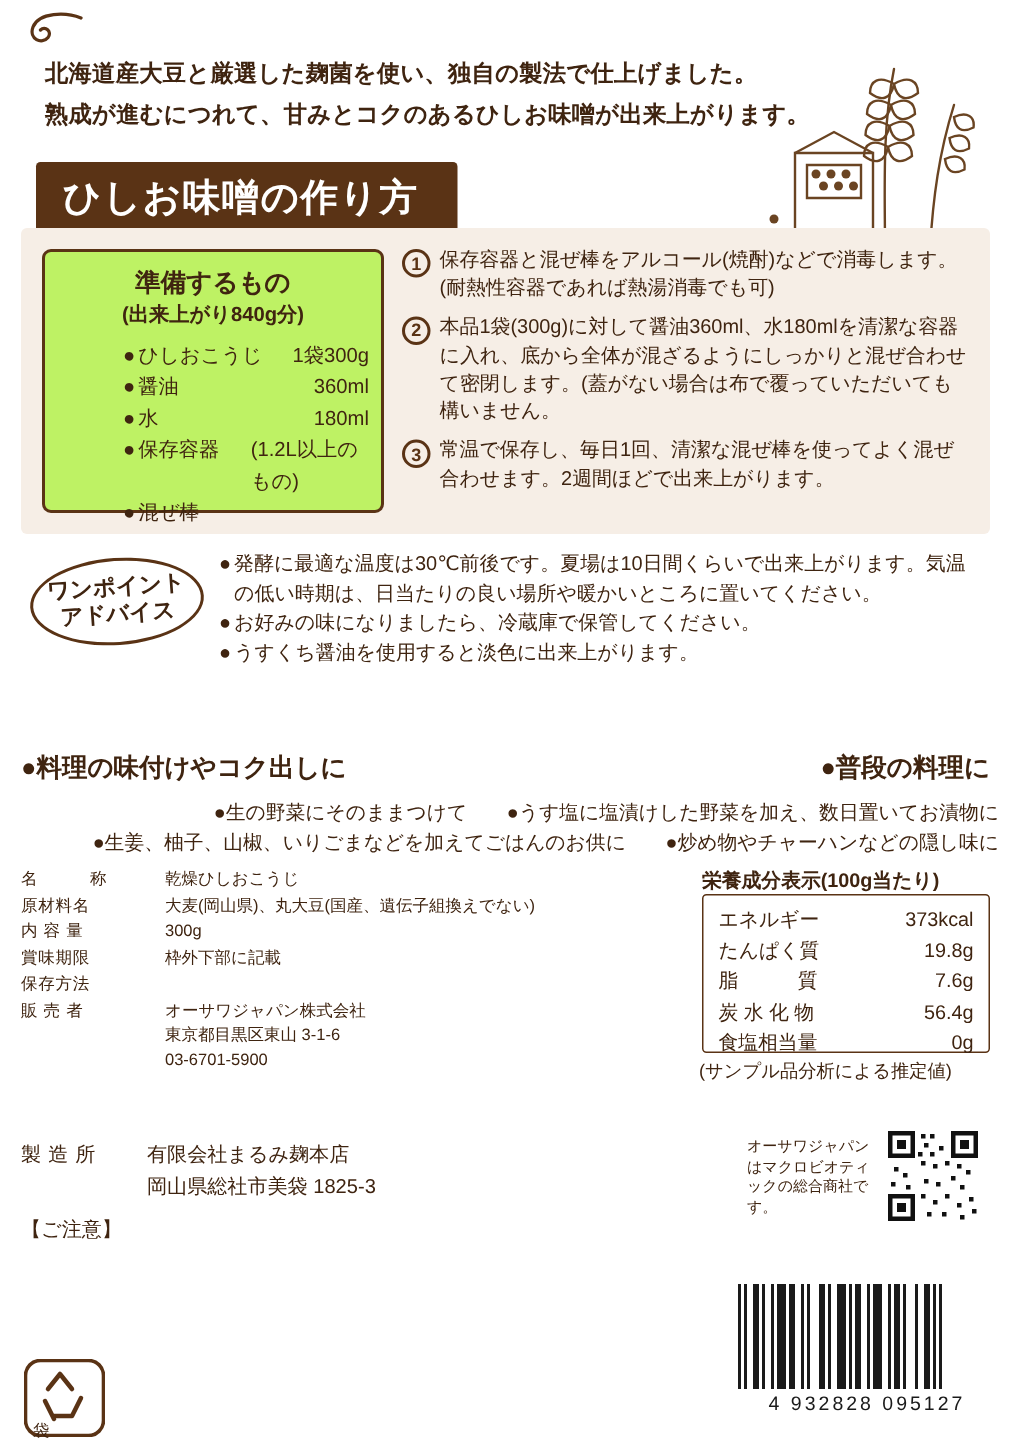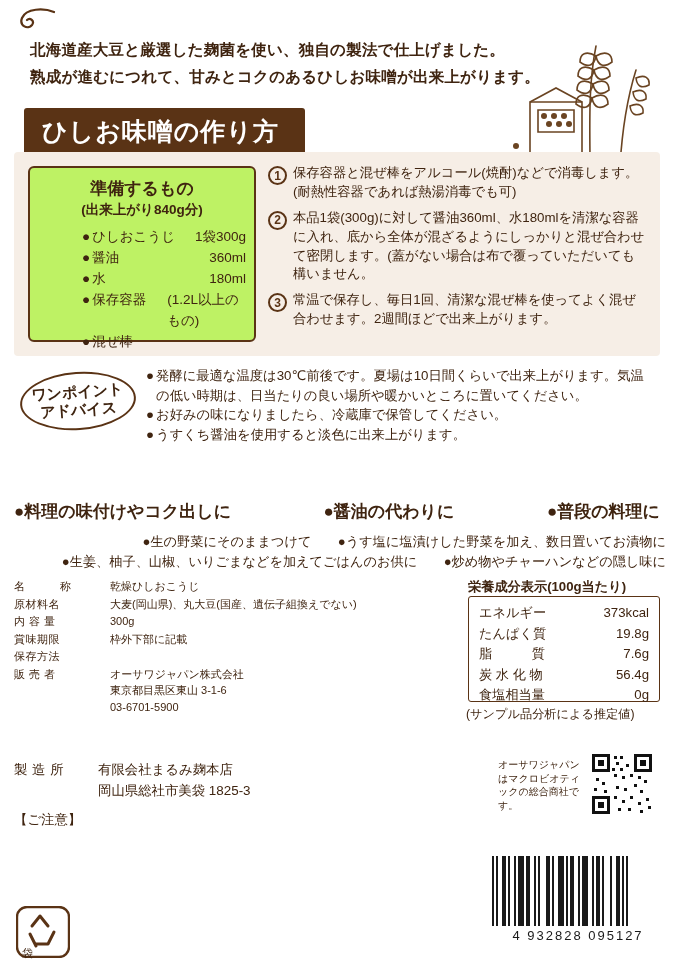--- a/index.html
+++ b/index.html
@@ -249,21 +249,20 @@
         </div>
       <div class="ln">
           <span class="dot">●</span>
           <span>うすくち醤油を使用すると淡色に出来上がります。</span>
         </div>
     </div>
   </div>
 
   <div class="rec-row">
     <span>●料理の味付けやコク出しに</span>
-    <span>●醤油の代わりに</span>
     <span>●普段の料理に</span>
   </div>
   <div class="rec-sub">
     <div class="ln">●生の野菜にそのままつけて　　●うす塩に塩漬けした野菜を加え、数日置いてお漬物に</div>
     <div class="ln">●生姜、柚子、山椒、いりごまなどを加えてごはんのお供に　　●炒め物やチャーハンなどの隠し味に</div>
   </div>
 
   <div class="spec">
     <div class="spec-row">
       <div class="spec-key">名　　　称</div>

